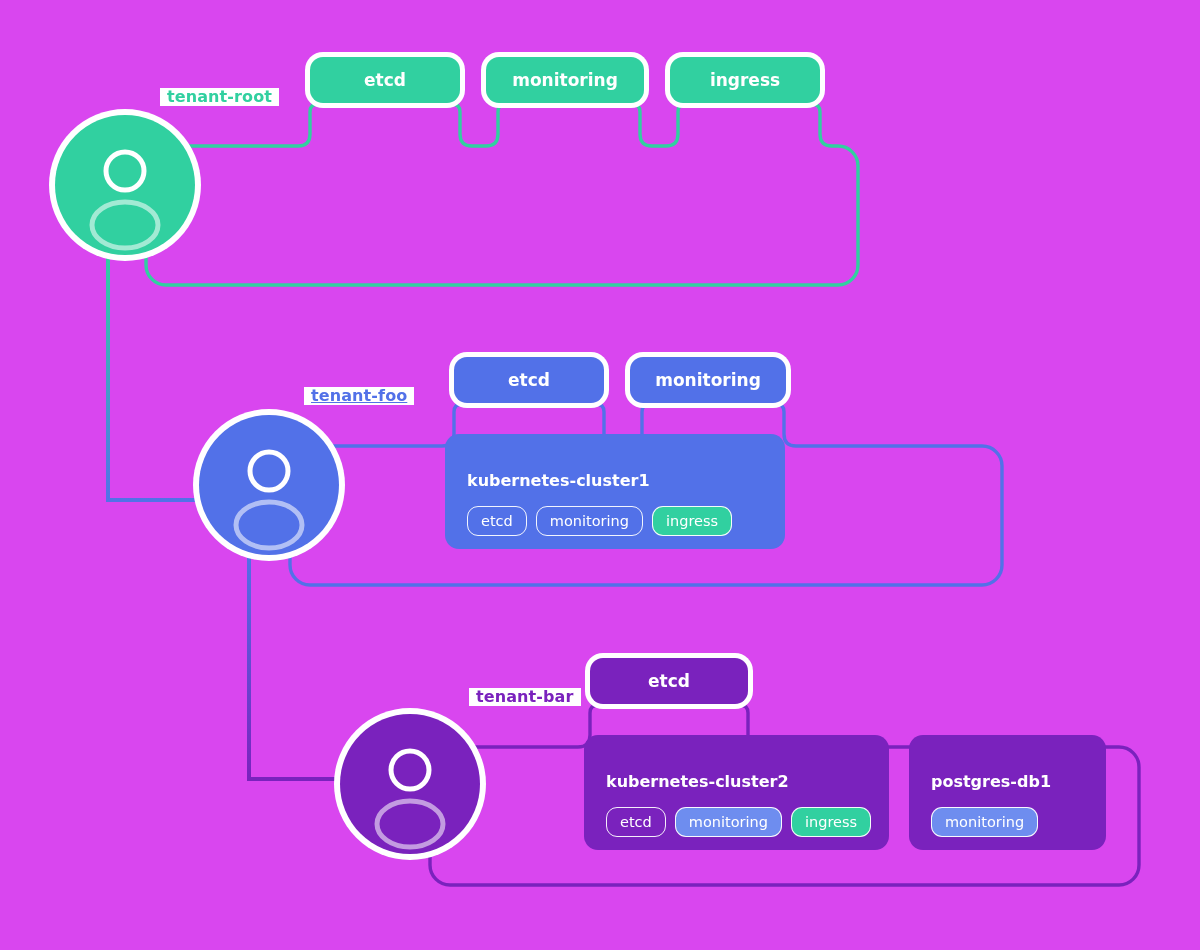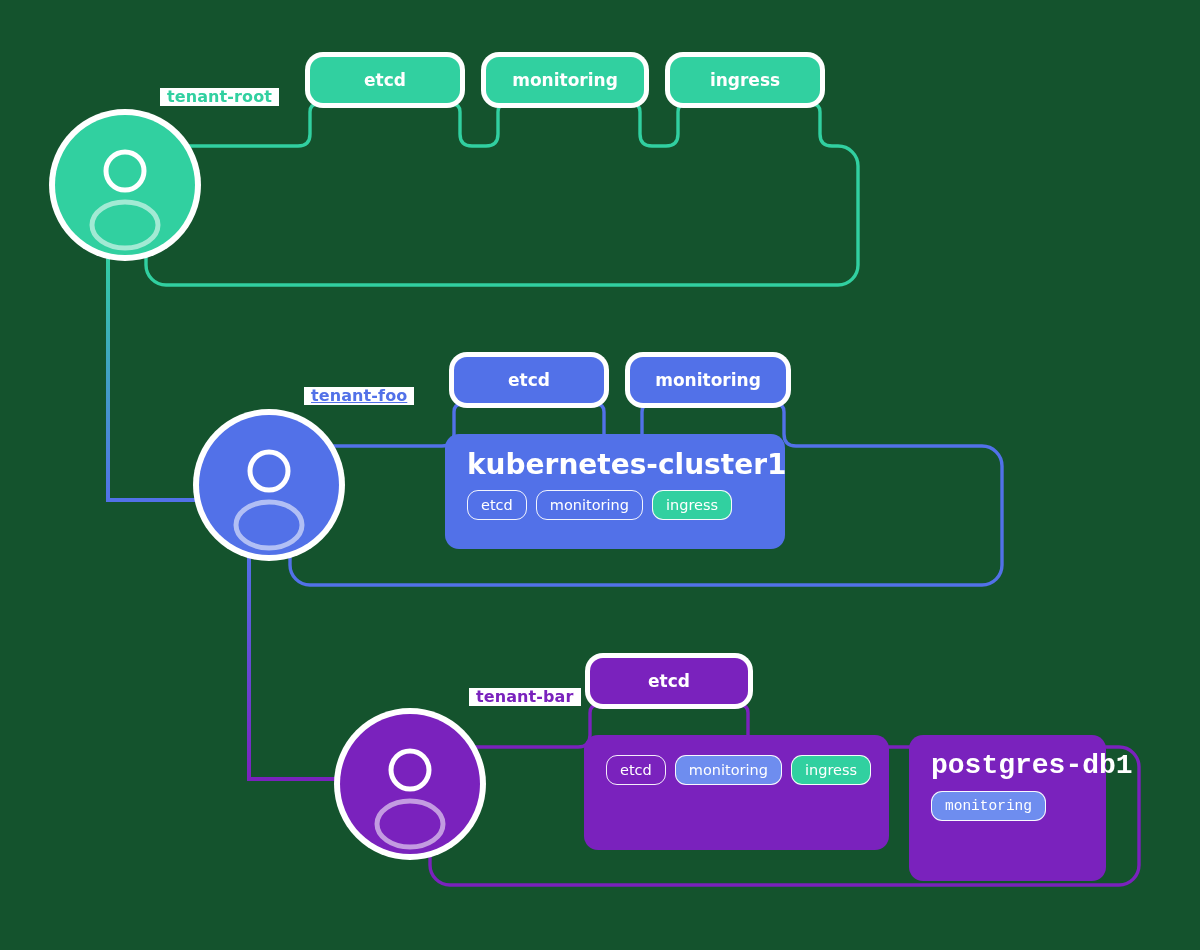--- a/index.html
+++ b/index.html
@@ -1,32 +1,32 @@
 <!DOCTYPE html>
 <html><head>
 <meta charset="utf-8">
 <style>
   html,body{margin:0;padding:0;background:#ffffff;}
   body{width:1200px;height:950px;overflow:hidden;
        font-family:"DejaVu Sans","Liberation Sans",sans-serif;}
-  #stage{position:relative;width:1200px;height:950px;background:#14532d;}
+  #stage{position:relative;width:1200px;height:950px;background:#d946ef;}
   svg#wire{position:absolute;left:0;top:0;width:1200px;height:950px;overflow:visible;}
 
   .tenant-label{position:absolute;font-weight:700;font-size:16px;letter-spacing:.1px;
                 white-space:nowrap;background:#fff;padding:0 7px;line-height:18px;}
 
   .chip{position:absolute;display:flex;align-items:center;justify-content:center;
         height:46px;border-radius:13px;color:#fff;font-size:17px;font-weight:600;
         box-shadow:0 0 0 5px #fff;white-space:nowrap;}
 
   .avatar{position:absolute;border-radius:50%;box-shadow:0 0 0 6px #fff;}
   .avatar svg{position:absolute;left:0;top:0;width:100%;height:100%;}
 
   .card{position:absolute;border-radius:14px;padding:20px 22px 18px 22px;box-sizing:border-box;}
-  .card-title{color:#fff;font-size:28px;font-weight:700;margin:0 0 14px 0;line-height:22px;
+  .card-title{color:#fff;font-size:16px;font-weight:700;margin:16px 0 14px 0;line-height:22px;
               white-space:nowrap;}
   .pills{display:flex;gap:9px;align-items:center;}
   .pill{display:flex;align-items:center;justify-content:center;height:30px;padding:0 13px;
         border-radius:11px;font-size:14.5px;color:#fff;white-space:nowrap;
         border:1.6px solid rgba(255,255,255,.92);box-sizing:border-box;}
   .pill.filled{border-color:rgba(255,255,255,.95);}
 </style>
 </head>
 <body>
 
@@ -178,27 +178,28 @@
       <circle cx="70" cy="56" r="19" fill="none" stroke="#ffffff" stroke-width="5"></circle>
       <ellipse cx="70" cy="110" rx="33" ry="23" fill="none" stroke="#ffffff" stroke-opacity=".55" stroke-width="5"></ellipse>
     </svg>
   </div>
 
   <div class="chip" style="left:590px;top:658px;width:158px;background:#7A22BD;">
     <span>etcd</span>
   </div>
 
   <div class="card" style="left:584px;top:735px;width:305px;height:115px;background:#7A22BD;">
+    <div class="card-title">kubernetes-cluster2</div>
     <div class="pills">
       <span class="pill">etcd</span>
       <span class="pill filled" style="background:#6E8DEF;">monitoring</span>
       <span class="pill filled" style="background:#31D0A0;">ingress</span>
     </div>
   </div>
 
-  <div class="card" style="left:909px;top:735px;width:197px;height:146px;background:#7A22BD;font-family:Liberation Mono, monospace;">
+  <div class="card" style="left:909px;top:735px;width:197px;height:115px;background:#7A22BD;">
     <div class="card-title">postgres-db1</div>
     <div class="pills">
       <span class="pill filled" style="background:#6E8DEF;">monitoring</span>
     </div>
   </div>
 
 </div>
 
 </body></html>

